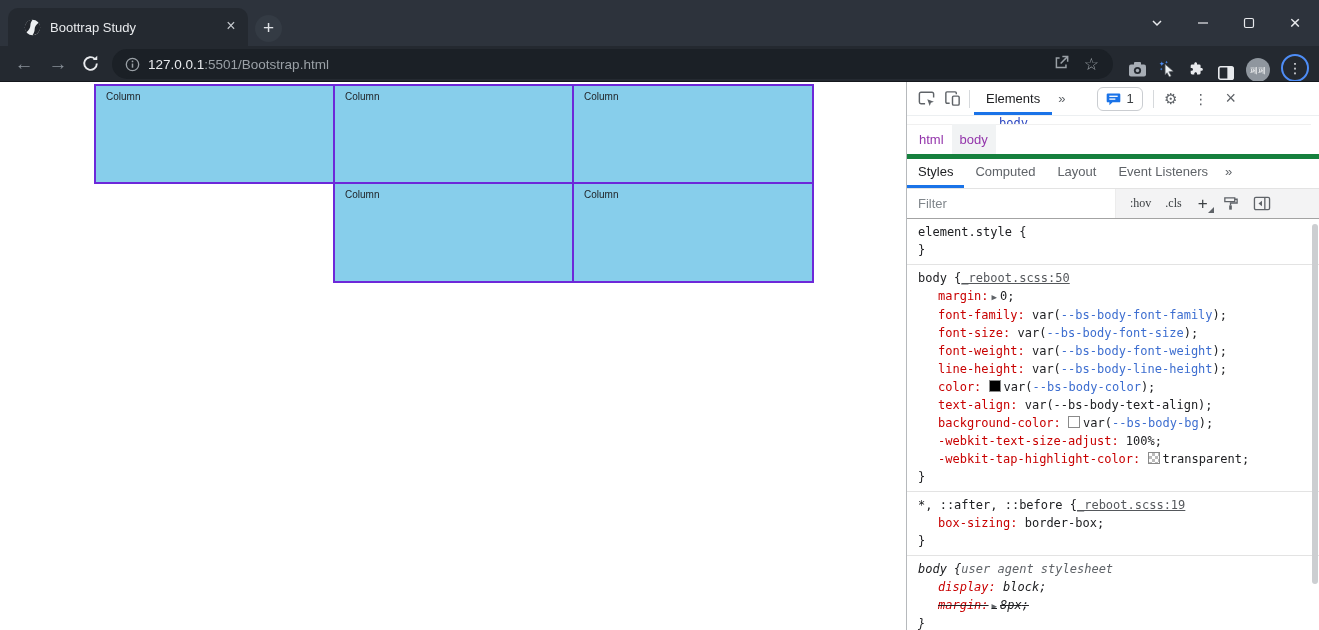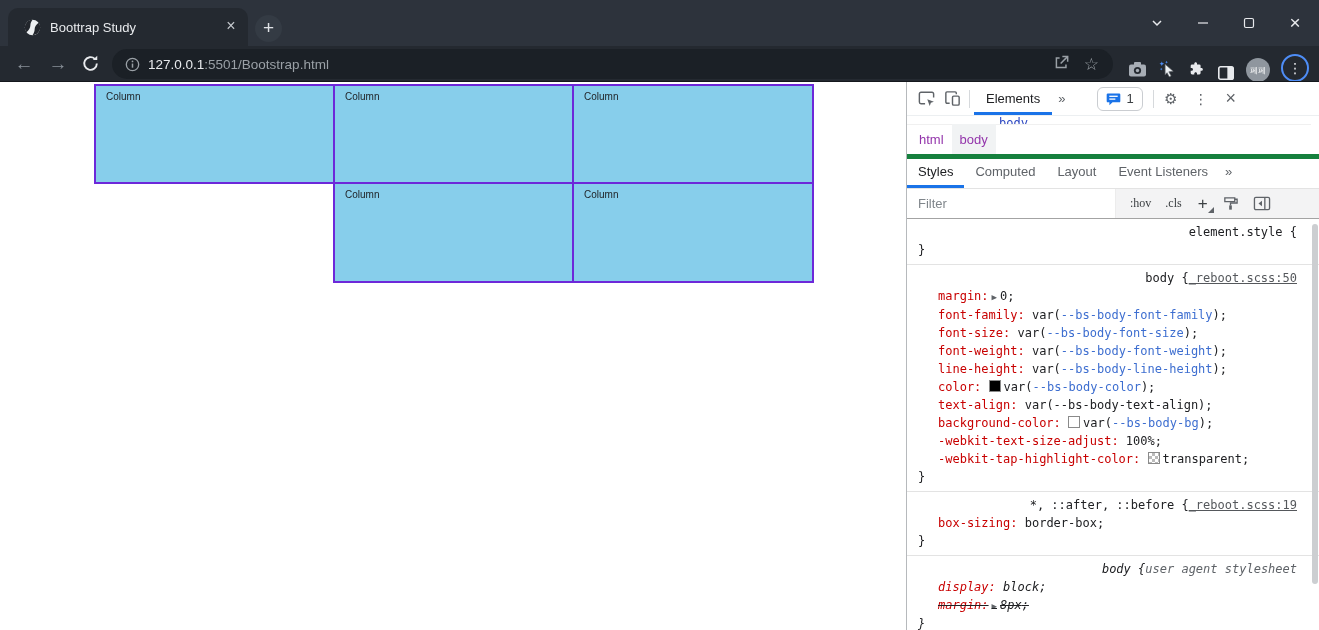--- a/index.html
+++ b/index.html
@@ -68,21 +68,21 @@
             padding-left:11px;box-sizing:border-box;border-right:1px solid #ececec;}
   .tog{color:#3c4043;font-size:12px;margin-left:14px;font-family:Liberation Serif, serif;}
   .plus-tog{font-size:17px;margin-left:16px;position:relative;color:#3c4043;}
   .plus-tog::after{content:"";position:absolute;right:-6px;bottom:1px;border:3px solid transparent;
             border-right-color:#5f6368;border-bottom-color:#5f6368;}
   .f-ic{margin-left:14px;display:flex;}
   
   .dt-styles{position:absolute;left:0;top:137px;right:0;bottom:0;overflow:hidden;
             font-family:"DejaVu Sans Mono",monospace;font-size:12px;line-height:18px;color:#202124;}
   .rule{border-bottom:1px solid #e3e3e3;padding:4px 0 5px 0;}
-  .rule-head{display:flex;justify-content:flex-end;padding:0 22px 0 11px;}
+  .rule-head{display:flex;justify-content:flex-start;padding:0 22px 0 11px;}
   .css-close,.css-sel{padding-left:11px;}
   .css-prop{padding-left:31px;white-space:nowrap;}
   .prop-name{color:#c80000;}
   .sheet-link{color:#55585c;text-decoration:underline;white-space:nowrap;}
   .ua-link{color:#5f6368;font-style:italic;white-space:nowrap;}
   .var-link{color:#3d6ed0;}
   .rule.ua .css-sel,.rule.ua .rule-head,.rule.ua .css-prop,.rule.ua .css-close{font-style:italic;}
   .struck{text-decoration:line-through;}
   .exp-arrow{color:#5f6368;font-size:9px;margin:0 3px;}
   .swatch{display:inline-block;width:10px;height:10px;border:1px solid #8a8a8a;vertical-align:-1px;margin-right:3px;}

